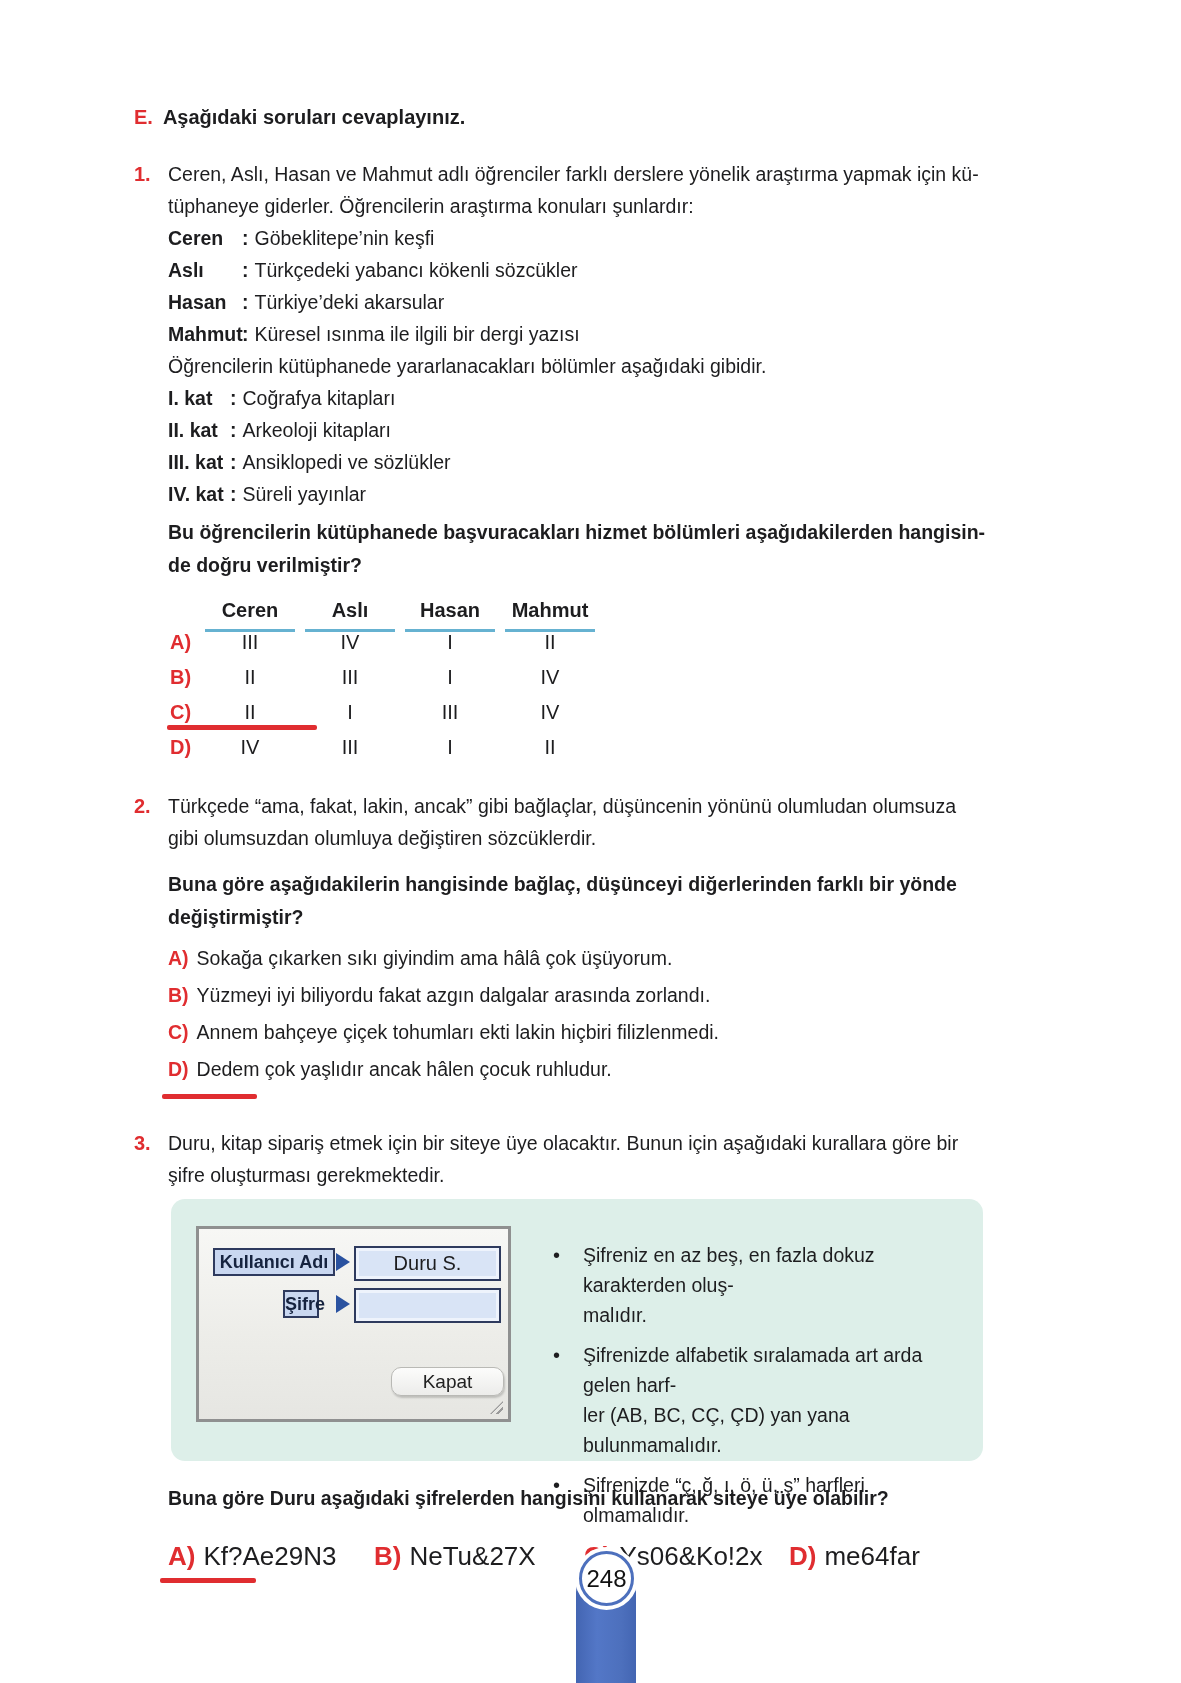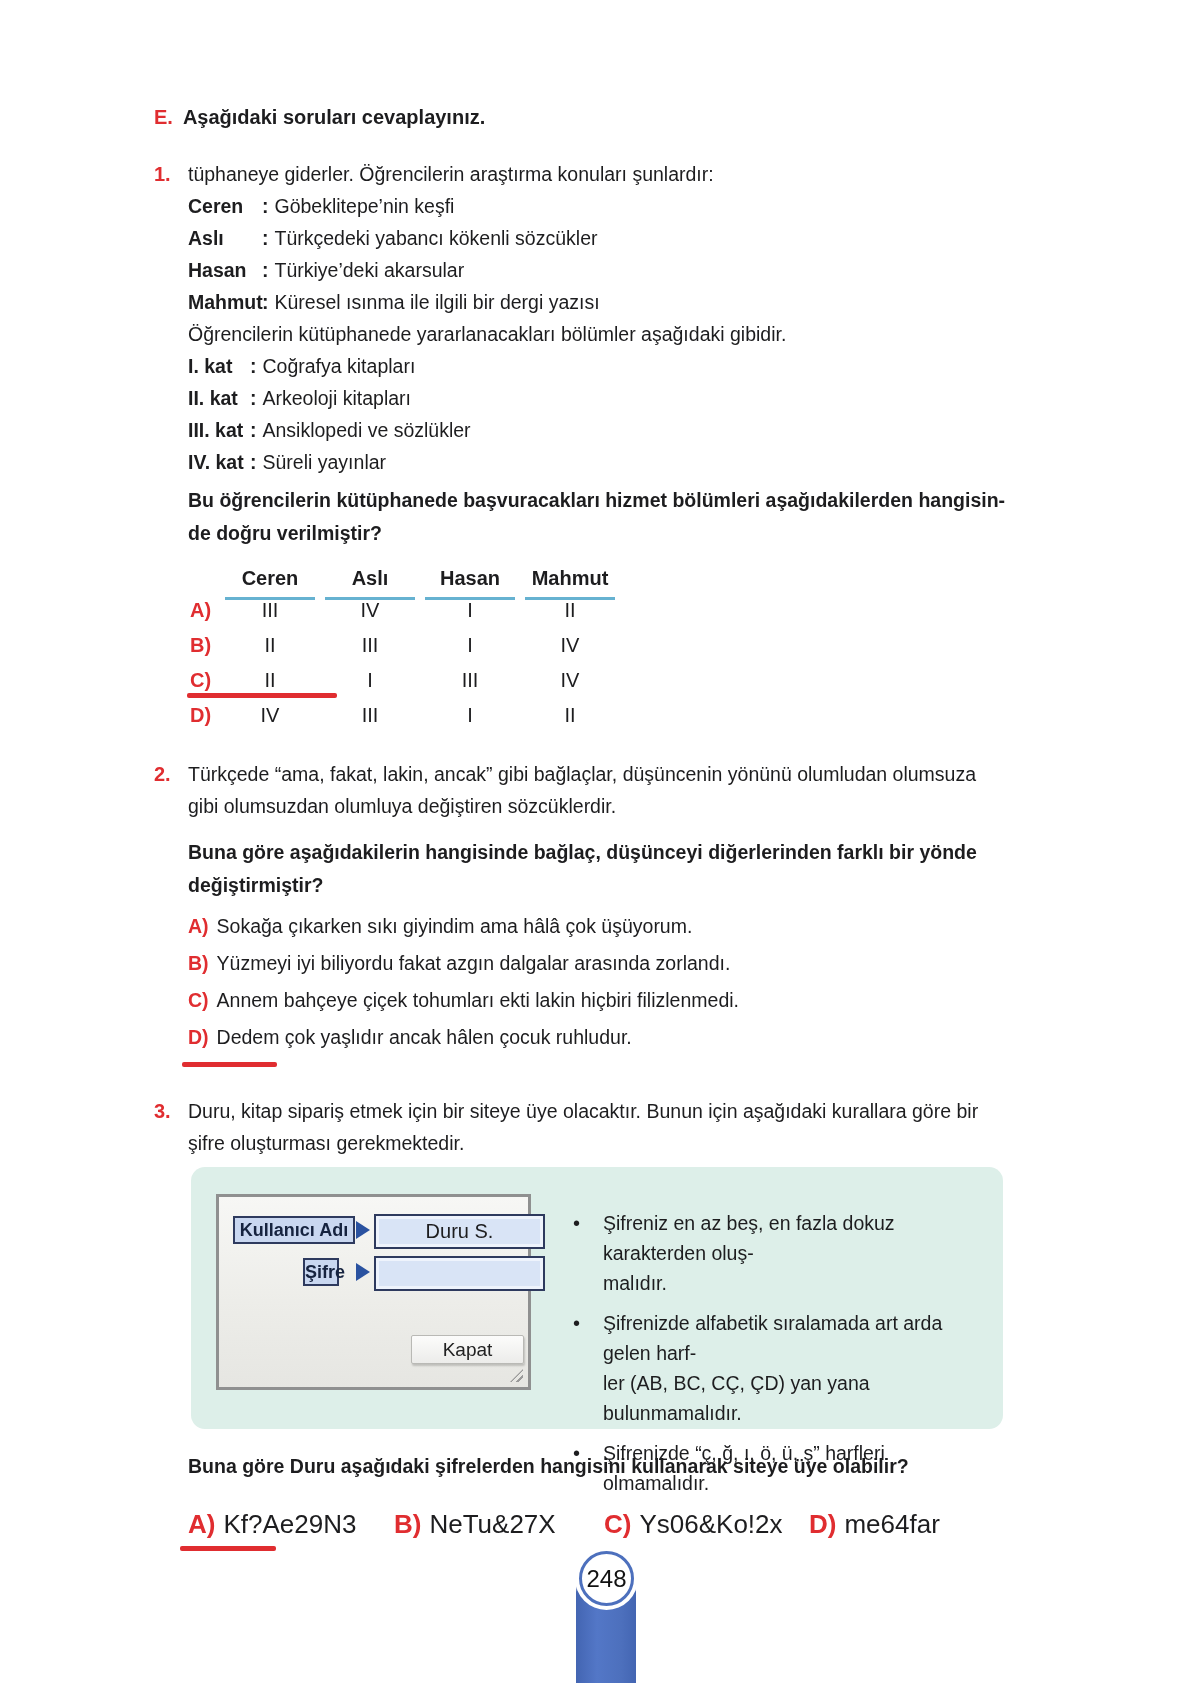--- a/index.html
+++ b/index.html
@@ -1,21 +1,21 @@
 <!DOCTYPE html>
 <html><head>
 <meta charset="utf-8">
 <style>
   * { margin:0; padding:0; box-sizing:border-box; }
   html,body { background:#ffffff; }
   .page {
     position:relative; width:1181px; height:1683px; background:#ffffff;
     font-family:"Liberation Sans", sans-serif; color:#1d1d1f; overflow:hidden;
   }
-  .content { position:absolute; left:154px; top:104px; width:915px; }
+  .content { position:absolute; left:134px; top:104px; width:915px; }
 
   
   .sec-head { font-size:20px; font-weight:700; line-height:26px; margin-bottom:28px; }
   .sec-head .letter { color:#e02d30; margin-right:10px; }
 
   
   .question { display:flex; }
   .qnum { width:34px; flex:0 0 34px; color:#e02d30; font-weight:700; font-size:20px; line-height:32px; }
   .qbody { flex:1; font-size:19.5px; line-height:32px; }
   .line { display:block; }
@@ -57,29 +57,29 @@
   .fld-label {
     position:absolute; background:#c9d7f0; border:2px solid #2e3a5e; color:#16233f;
     font-weight:700; font-size:18px; text-align:center; line-height:24px; height:28px;
   }
   .lbl-user { left:14px; top:19px; width:122px; }
   .lbl-pass { left:84px; top:61px; width:36px; }
   .arrow { position:absolute; width:0; height:0; border-left:14px solid #2a52a0; border-top:9px solid transparent; border-bottom:9px solid transparent; }
   .arr-user { left:137px; top:24px; }
   .arr-pass { left:137px; top:66px; }
   .fld-input {
-    position:absolute; left:155px; width:171px; height:35px;
+    position:absolute; left:155px; width:147px; height:35px;
     border:2px solid #2e3a5e; background:#d9e4f6; box-shadow:inset 0 0 0 3px #eef3fc;
     font-size:20px; color:#1d1d1f; text-align:center; line-height:30px;
   }
   .inp-user { top:17px; }
   .inp-pass { top:59px; }
   .btn-close {
     position:absolute; left:192px; top:138px; width:113px; height:29px;
-    background:linear-gradient(180deg,#fcfcfb,#ececea); border:1px solid #b9b9b5; border-radius:2px;
+    background:linear-gradient(180deg,#fcfcfb,#ececea); border:1px solid #b9b9b5; border-radius:10px;
     box-shadow:1px 2px 2px rgba(0,0,0,0.18); font-size:19px; text-align:center; line-height:27px; color:#222;
   }
   .rs-handle {
     position:absolute; right:5px; bottom:5px; width:13px; height:13px;
     background:repeating-linear-gradient(135deg, transparent 0 3px, #9a9a9a 3px 5px);
     clip-path:polygon(100% 0, 100% 100%, 0 100%);
   }
   .rules { flex:1; padding:14px 0 0 40px; }
   .rule { position:relative; font-size:19.5px; line-height:30px; margin-bottom:10px; padding-left:32px; }
   .rule::before { content:"•"; position:absolute; left:2px; top:0; font-size:20px; }
@@ -102,20 +102,21 @@
 <div class="page">
   <div class="content">
 
     <div class="sec-head">
       <span class="letter">E.</span><span>Aşağıdaki soruları cevaplayınız.</span>
     </div>
 
     <div class="question">
       <div class="qnum">1.</div>
       <div class="qbody">
+        <span class="line">Ceren, Aslı, Hasan ve Mahmut adlı öğrenciler farklı derslere yönelik araştırma yapmak için kü-</span>
         <span class="line">tüphaneye giderler. Öğrencilerin araştırma konuları şunlardır:</span>
 
         <div class="pair">
           <span class="who">Ceren</span><span class="sep">:</span><span>Göbeklitepe’nin keşfi</span>
         </div>
         <div class="pair">
           <span class="who">Aslı</span><span class="sep">:</span><span>Türkçedeki yabancı kökenli sözcükler</span>
         </div>
         <div class="pair">
           <span class="who">Hasan</span><span class="sep">:</span><span>Türkiye’deki akarsular</span>

